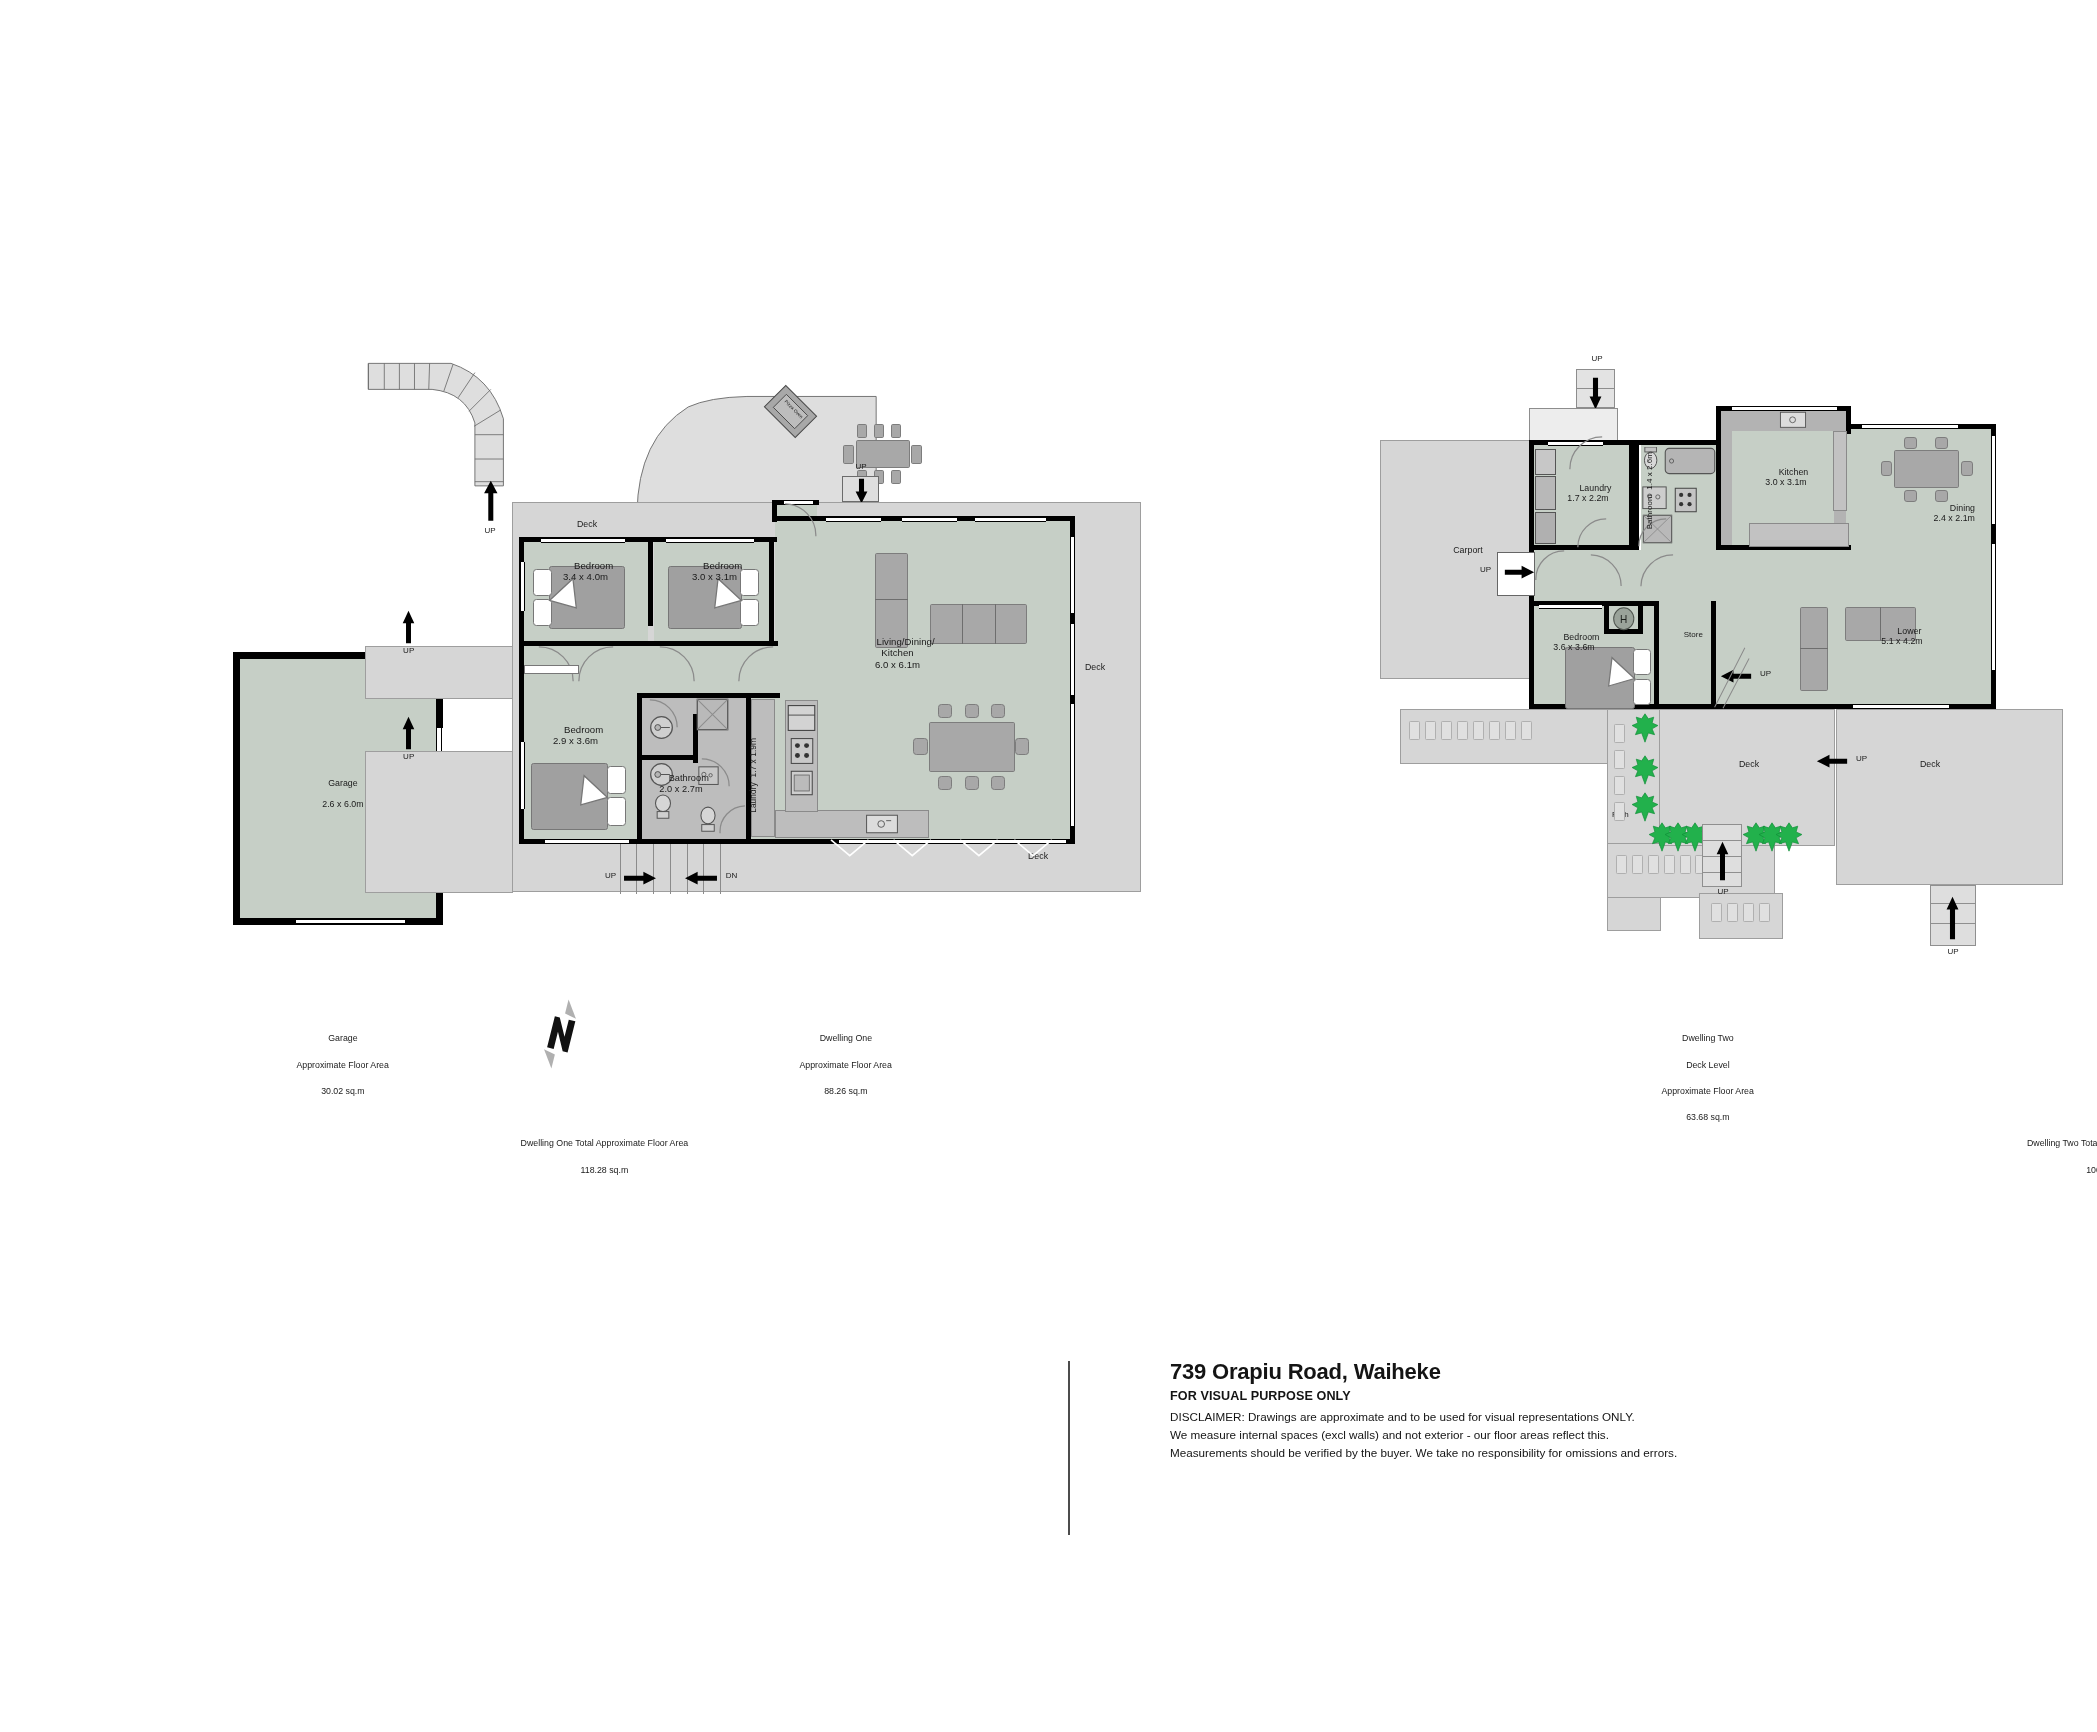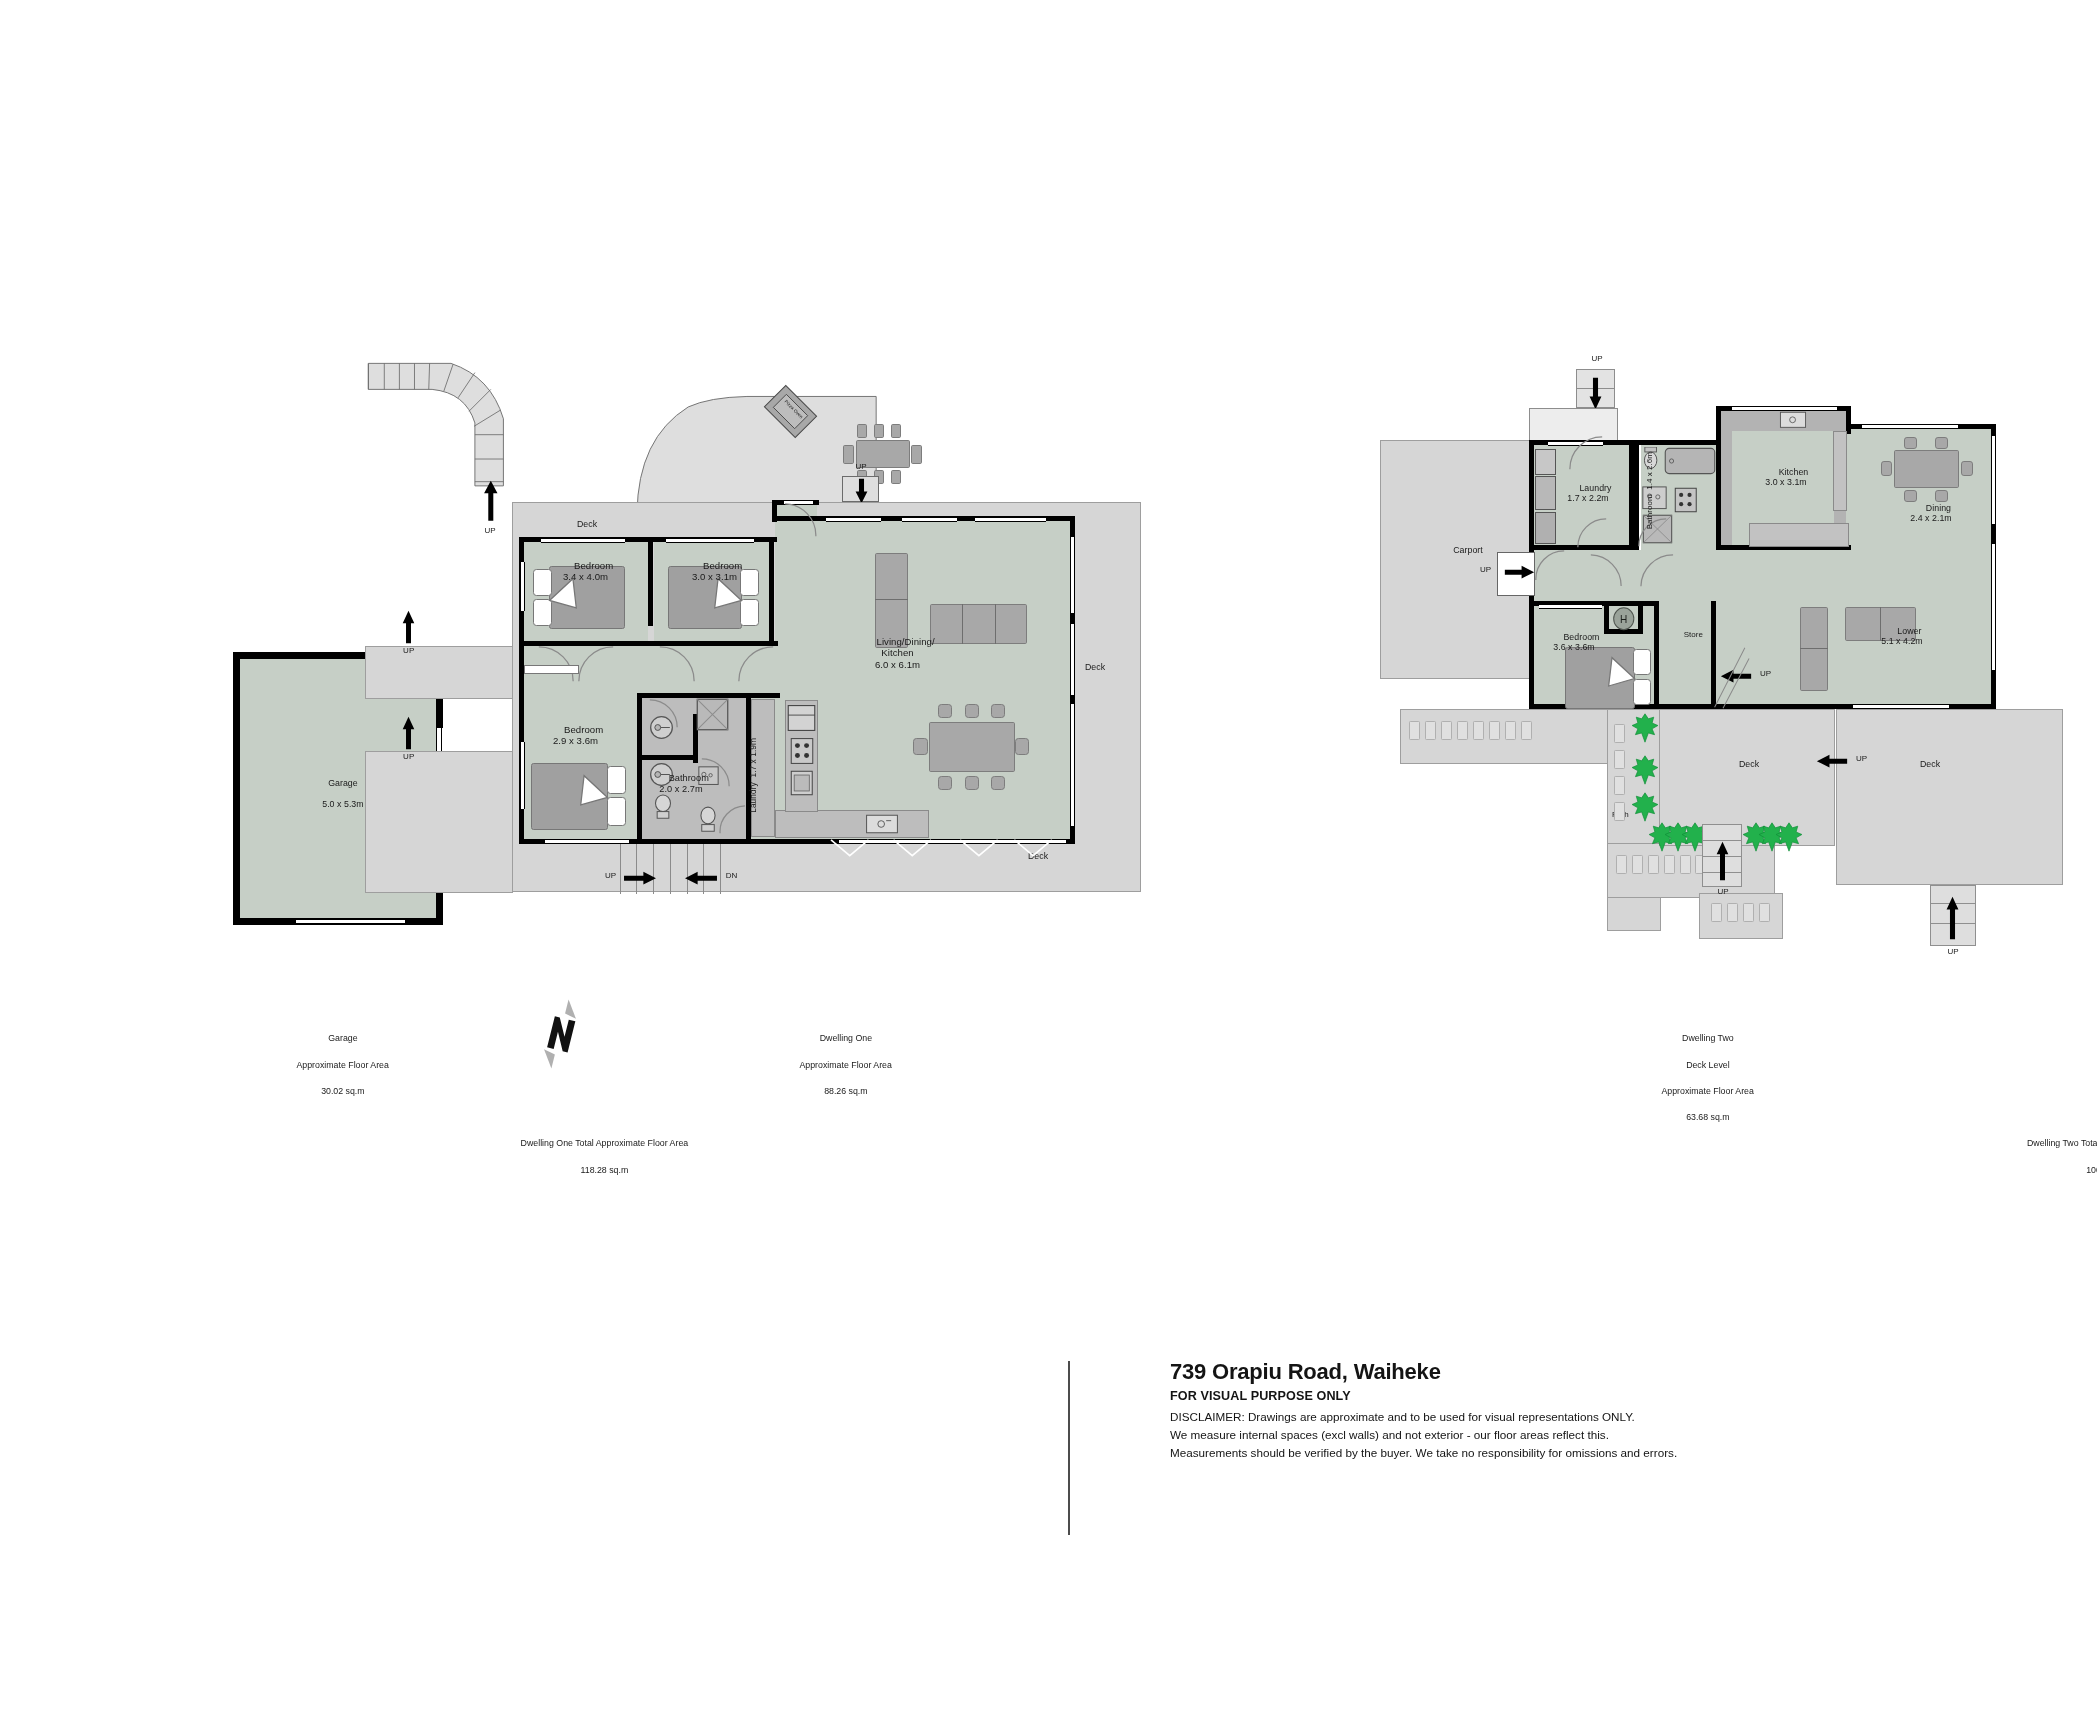--- a/index.html
+++ b/index.html
@@ -55,21 +55,21 @@
     <div class="wall" style="left:203px;top:191px;width:6.7px;height:82px;"></div>
     <div class="winv" style="left:203px;top:76px;width:5.9px;height:115px;"></div>
     <div class="win" style="left:63px;top:267px;width:109px;height:5px;"></div>
 
     <div class="abs" style="left:159px;top:0;width:34px;height:6.7px;background:#ffffff;"></div>
     <svg class="abs" style="left:159px;top:3.4px;" width="44" height="39" viewBox="0 0 105 92">
       <path d="M2 2 A 86 86 0 0 1 92 84" fill="none" stroke="#8b8b8b" stroke-width="3"></path>
     </svg>
     <div class="lbl" style="left:31px;top:115px;width:143px;font-size:8.8px;">
       <span>Garage</span><br>
-      <span>5.0 x 5.3m</span>
+      <span>2.6 x 6.0m</span>
     </div>
   </div>
 
   <div class="abs" style="left:365px;top:352px;width:797px;height:583px;">
 
     <svg class="abs" style="left:0;top:8.4px;" width="151" height="193" viewBox="0 0 360 460">
       <path d="M8 8 L205 8 Q300 40 330 140 L330 300 L262 300 L262 150 Q240 78 160 70 L8 70 Z" fill="#dedede" stroke="#6b6b6b" stroke-width="2.2"></path>
       <path d="M8 8 L8 70" fill="none" stroke="#6b6b6b" stroke-width="2"></path>
       <path d="M46 8 L46 70" fill="none" stroke="#6b6b6b" stroke-width="2"></path>
       <path d="M82 8 L82 70" fill="none" stroke="#6b6b6b" stroke-width="2"></path>
@@ -503,21 +503,21 @@
 
     <div class="lbl" style="left:164px;top:103px;width:88px;font-size:8.8px;">
       <span>Laundry</span><br><span>1.7 x 2.2m</span>
     </div>
     <div class="lbl" style="left:255px;top:83px;width:52px;font-size:8px;writing-mode:vertical-rl;transform:rotate(180deg);text-align:center;">
       <span>Bathroom</span>  <span>1.4 x 2.6m</span>
     </div>
     <div class="lbl" style="left:362px;top:87px;width:88px;font-size:8.8px;">
       <span>Kitchen</span><br><span>3.0 x 3.1m</span>
     </div>
-    <div class="lbl" style="left:507px;top:123px;width:88px;font-size:8.8px;">
+    <div class="lbl" style="left:507px;top:123px;width:88px;font-size:8.8px;text-align:right;">
       <span>Dining</span><br><span>2.4 x 2.1m</span>
     </div>
     <div class="lbl" style="left:478px;top:246px;width:88px;font-size:8.8px;">
       <span>Lower</span><br><span>5.1 x 4.2m</span>
     </div>
     <div class="lbl" style="left:150px;top:252px;width:88px;font-size:8.8px;">
       <span>Bedroom</span><br><span>3.6 x 3.6m</span>
     </div>
     <div class="lbl" style="left:279px;top:251px;width:55px;font-size:8px;">
       <span>Store</span>

